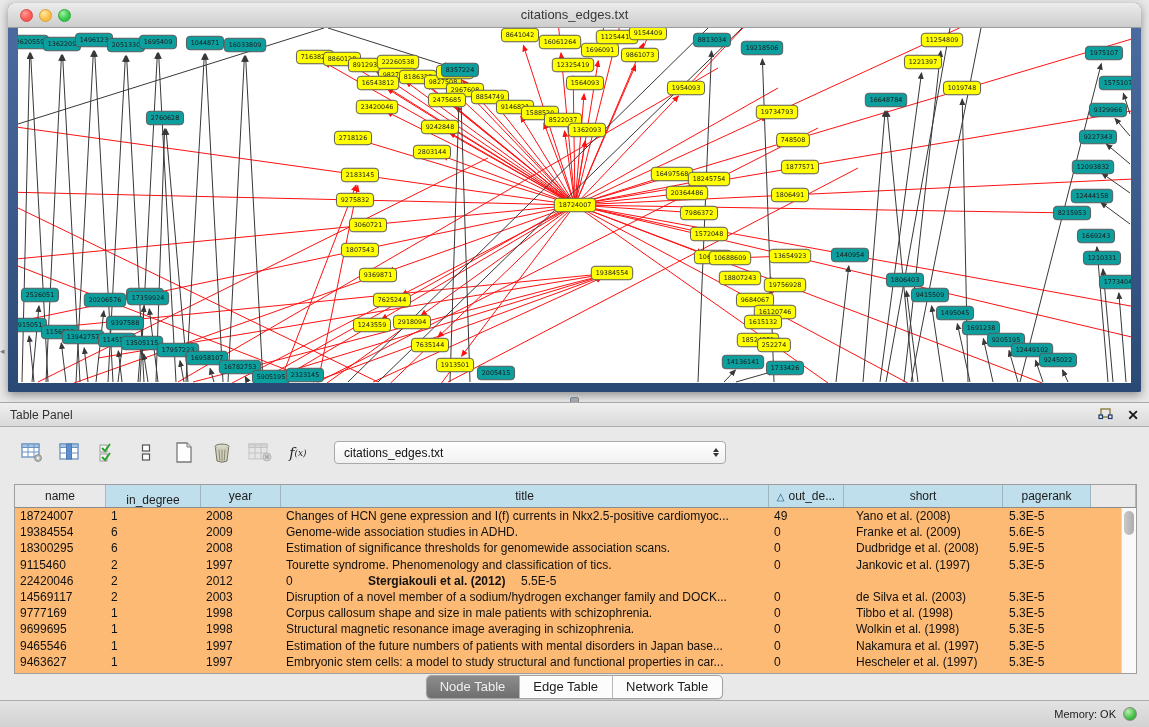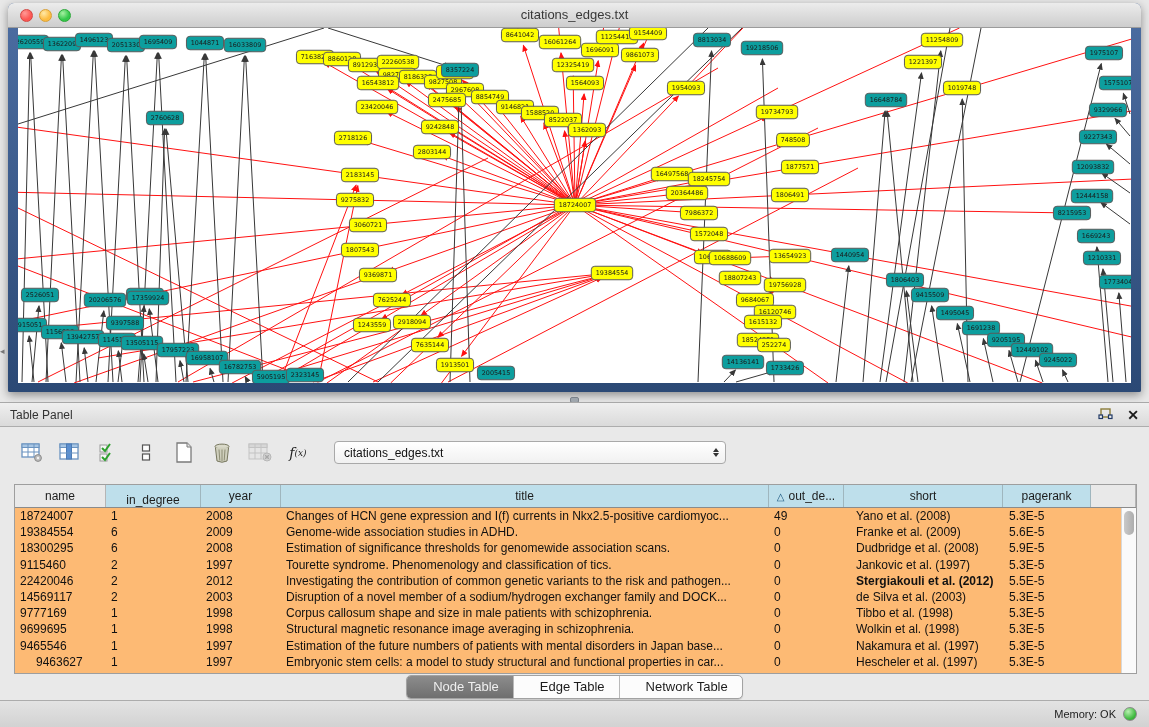--- a/index.html
+++ b/index.html
@@ -56,21 +56,21 @@
   .th .sortmark { color:#16537E; font-size:10px; margin-right:4px; }
   .trow { display:flex; height:16.2px; align-items:center; }
   .td { font-size:12px; color:#111; white-space:nowrap; overflow:hidden; text-overflow:clip; flex-shrink:0; }
   .vscroll { position:absolute; right:0; top:23px; bottom:0; width:15px; background:#FAFAFA; border-left:1px solid #D8D8D8; }
   .vthumb { position:absolute; left:2px; top:3px; width:10px; height:24px; background:linear-gradient(90deg,#C9C9C9,#ADADAD); border-radius:5px; }
 
   
   .tabstrip { position:absolute; left:0; right:0; top:273px; display:flex; justify-content:center; }
   .seg-group { display:flex; border:1px solid #A2A2A2; border-radius:5px; overflow:hidden;
     background:#FCFCFC; box-shadow:0 1px 1px rgba(0,0,0,.15); }
-  .seg { font-size:13px; padding:3px 14px 4px 26px; color:#1c1c1c; border-right:1px solid #B9B9B9; cursor:pointer; }
+  .seg { font-size:13px; padding:3px 14px 4px 13px; color:#1c1c1c; border-right:1px solid #B9B9B9; cursor:pointer; }
   .seg:last-child { border-right:none;text-align:center; }
   .seg.active { background:linear-gradient(#8C8C8C,#6F6F6F); color:#EFEFEF; }
 
   
   .statusbar { position:absolute; left:0; top:700px; width:1149px; height:27px;
     background:linear-gradient(#E3E3E3,#D2D2D2); border-top:1px solid #ACACAC;
     display:flex; align-items:center; justify-content:flex-end; padding-right:12px; gap:7px; }
   .mem-label { font-size:11px; color:#222; }
   .led { width:14px; height:14px; border-radius:50%; border:1px solid #8B8B8B;
     background:radial-gradient(circle at 35% 30%, #B8F0B0, #3DBA3D 65%, #2E9A2E); }
@@ -858,21 +858,20 @@
           <div class="td" style="width: 80px; padding-left: 5px;">1997</div>
           <div class="td" style="width: 488px; padding-left: 5px;">Tourette syndrome. Phenomenology and classification of tics.</div>
           <div class="td" style="width: 75px; padding-left: 5px;">0</div>
           <div class="td" style="width: 159px; padding-left: 12px;">Jankovic et al. (1997)</div>
           <div class="td" style="width: 88px; padding-left: 6px;">5.3E-5</div>
         </div>
         <div class="trow">
           <div class="td" style="width: 91px; padding-left: 5px;">22420046</div>
           <div class="td" style="width: 95px; padding-left: 5px;">2</div>
           <div class="td" style="width: 80px; padding-left: 5px;">2012</div>
-          <div class="td" style="width: 488px; padding-left: 5px;">Investigating the contribution of common genetic variants to the risk and pathogen...</div>
           <div class="td" style="width: 75px; padding-left: 5px;">0</div>
           <div class="td" style="width: 159px; padding-left: 12px; font-weight: bold;">Stergiakouli et al. (2012)</div>
           <div class="td" style="width: 88px; padding-left: 6px;">5.5E-5</div>
         </div>
         <div class="trow">
           <div class="td" style="width: 91px; padding-left: 5px;">14569117</div>
           <div class="td" style="width: 95px; padding-left: 5px;">2</div>
           <div class="td" style="width: 80px; padding-left: 5px;">2003</div>
           <div class="td" style="width: 488px; padding-left: 5px;">Disruption of a novel member of a sodium/hydrogen exchanger family and DOCK...</div>
           <div class="td" style="width: 75px; padding-left: 5px;">0</div>
@@ -900,21 +899,21 @@
         <div class="trow">
           <div class="td" style="width: 91px; padding-left: 5px;">9465546</div>
           <div class="td" style="width: 95px; padding-left: 5px;">1</div>
           <div class="td" style="width: 80px; padding-left: 5px;">1997</div>
           <div class="td" style="width: 488px; padding-left: 5px;">Estimation of the future numbers of patients with mental disorders in Japan base...</div>
           <div class="td" style="width: 75px; padding-left: 5px;">0</div>
           <div class="td" style="width: 159px; padding-left: 12px;">Nakamura et al. (1997)</div>
           <div class="td" style="width: 88px; padding-left: 6px;">5.3E-5</div>
         </div>
         <div class="trow">
-          <div class="td" style="width: 91px; padding-left: 21px;">9463627</div>
+          <div class="td" style="width: 91px; padding-left: 5px;">9463627</div>
           <div class="td" style="width: 95px; padding-left: 5px;">1</div>
           <div class="td" style="width: 80px; padding-left: 5px;">1997</div>
           <div class="td" style="width: 488px; padding-left: 5px;">Embryonic stem cells: a model to study structural and functional properties in car...</div>
           <div class="td" style="width: 75px; padding-left: 5px;">0</div>
           <div class="td" style="width: 159px; padding-left: 12px;">Hescheler et al. (1997)</div>
           <div class="td" style="width: 88px; padding-left: 6px;">5.3E-5</div>
         </div>
       </div>
     <div class="vscroll">
       <div class="vthumb"></div>

